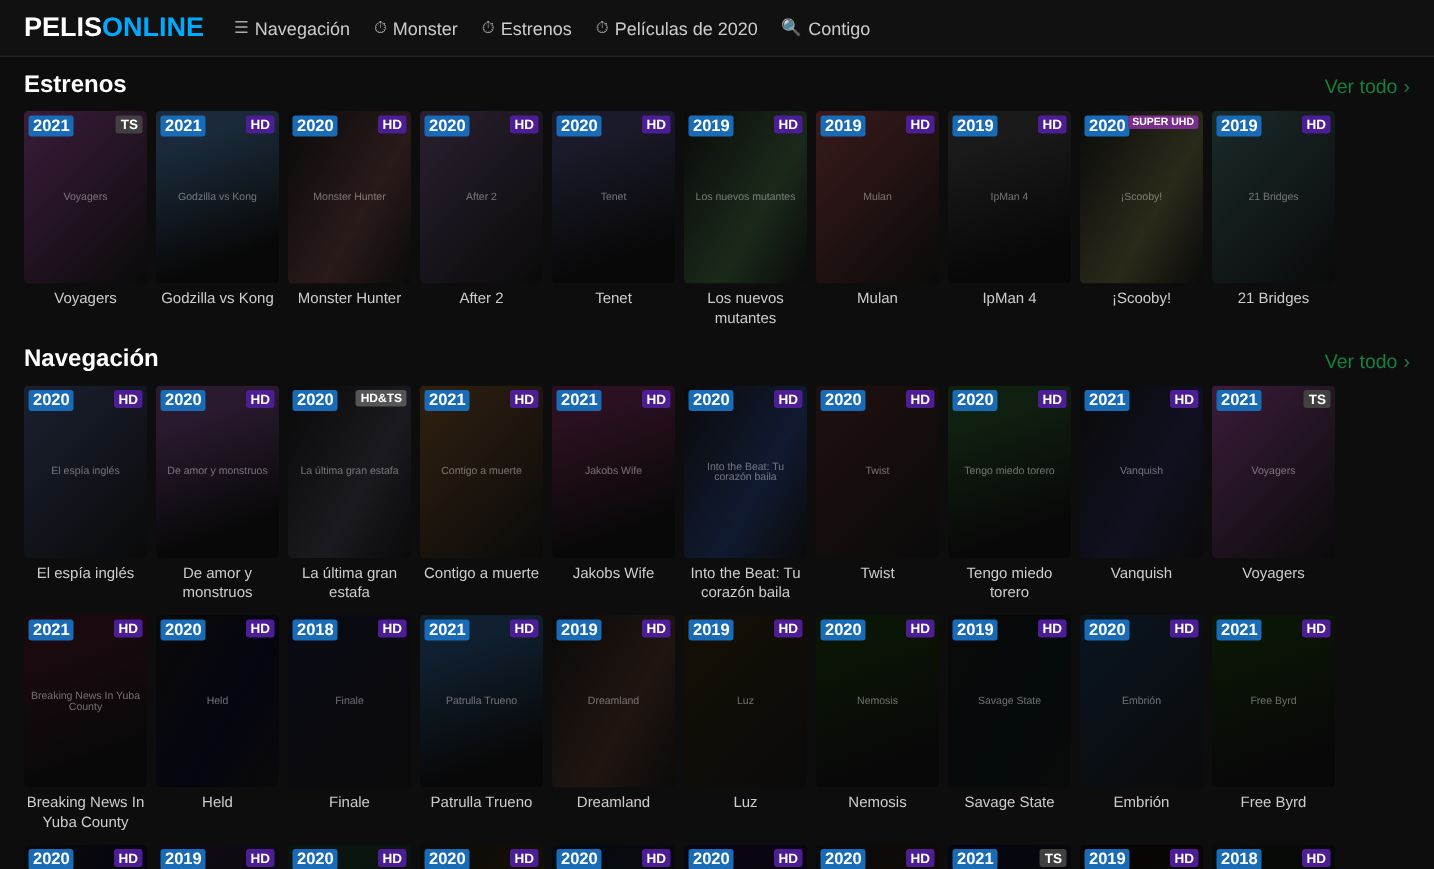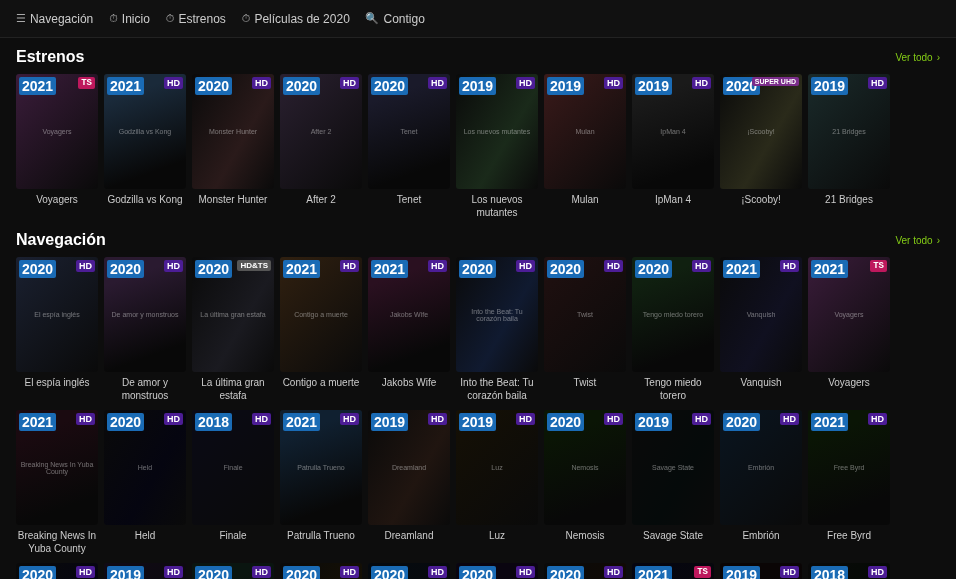--- a/index.html
+++ b/index.html
@@ -54,22 +54,22 @@
       justify-content: space-between;
       align-items: center;
       margin-bottom: 8px;
     }
     .section-title {
       font-size: 16px;
       font-weight: bold;
       color: #fff;
     }
     .ver-todo {
-      color: #84cc16;
-      font-size: 10px;
+      color: #15803d;
+      font-size: 13px;
       cursor: pointer;
       display: flex;
       align-items: center;
       gap: 4px;
     }
 
     
     .movies-grid {
       display: flex;
       gap: 6px;
@@ -90,38 +90,38 @@
       overflow: hidden;
       position: relative;
     }
 
     .badge-year {
       position: absolute;
       top: 3px;
       left: 3px;
       background: #1a6bb5;
       color: #fff;
-      font-size: 14px;
+      font-size: 11px;
       padding: 1px 3px;
       border-radius: 2px;
       font-weight: bold;
     }
     .badge-quality {
       position: absolute;
       top: 3px;
       right: 3px;
       background: #333;
       color: #fff;
       font-size: 9px;
       padding: 1px 3px;
       border-radius: 2px;
       font-weight: bold;
     }
     .badge-quality.hd { background: #4c1d95; }
-    .badge-quality.ts { background: #be185d; font-family: Liberation Mono, monospace; }
+    .badge-quality.ts { background: #404040; }
     .badge-quality.hdts { background: #555; font-size: 8px; }
     .badge-quality.superuhd { background: #7b2d8b; font-size: 7px; }
 
     .movie-title {
       font-size: 10px;
       color: #ccc;
       text-align: center;
       margin-top: 4px;
       line-height: 1.3;
       min-height: 26px;
@@ -137,28 +137,31 @@
       font-size: 8px;
       color: rgba(255,255,255,0.6);
       text-align: center;
       padding: 4px;
     }
   </style>
 </head>
 <body>
 
 <header class="header">
+  <div class="logo">
+    <span class="pelis">PELIS</span><span class="online">ONLINE</span>
+  </div>
   <nav class="nav">
     <div class="nav-item">
       <span class="nav-icon">☰</span>
       <span>Navegación</span>
     </div>
     <div class="nav-item">
       <span class="nav-icon">⏱</span>
-      <span>Inicio</span>
+      <span>Monster</span>
     </div>
     <div class="nav-item">
       <span class="nav-icon">⏱</span>
       <span>Estrenos</span>
     </div>
     <div class="nav-item">
       <span class="nav-icon">⏱</span>
       <span>Películas de 2020</span>
     </div>
     <div class="nav-item">

